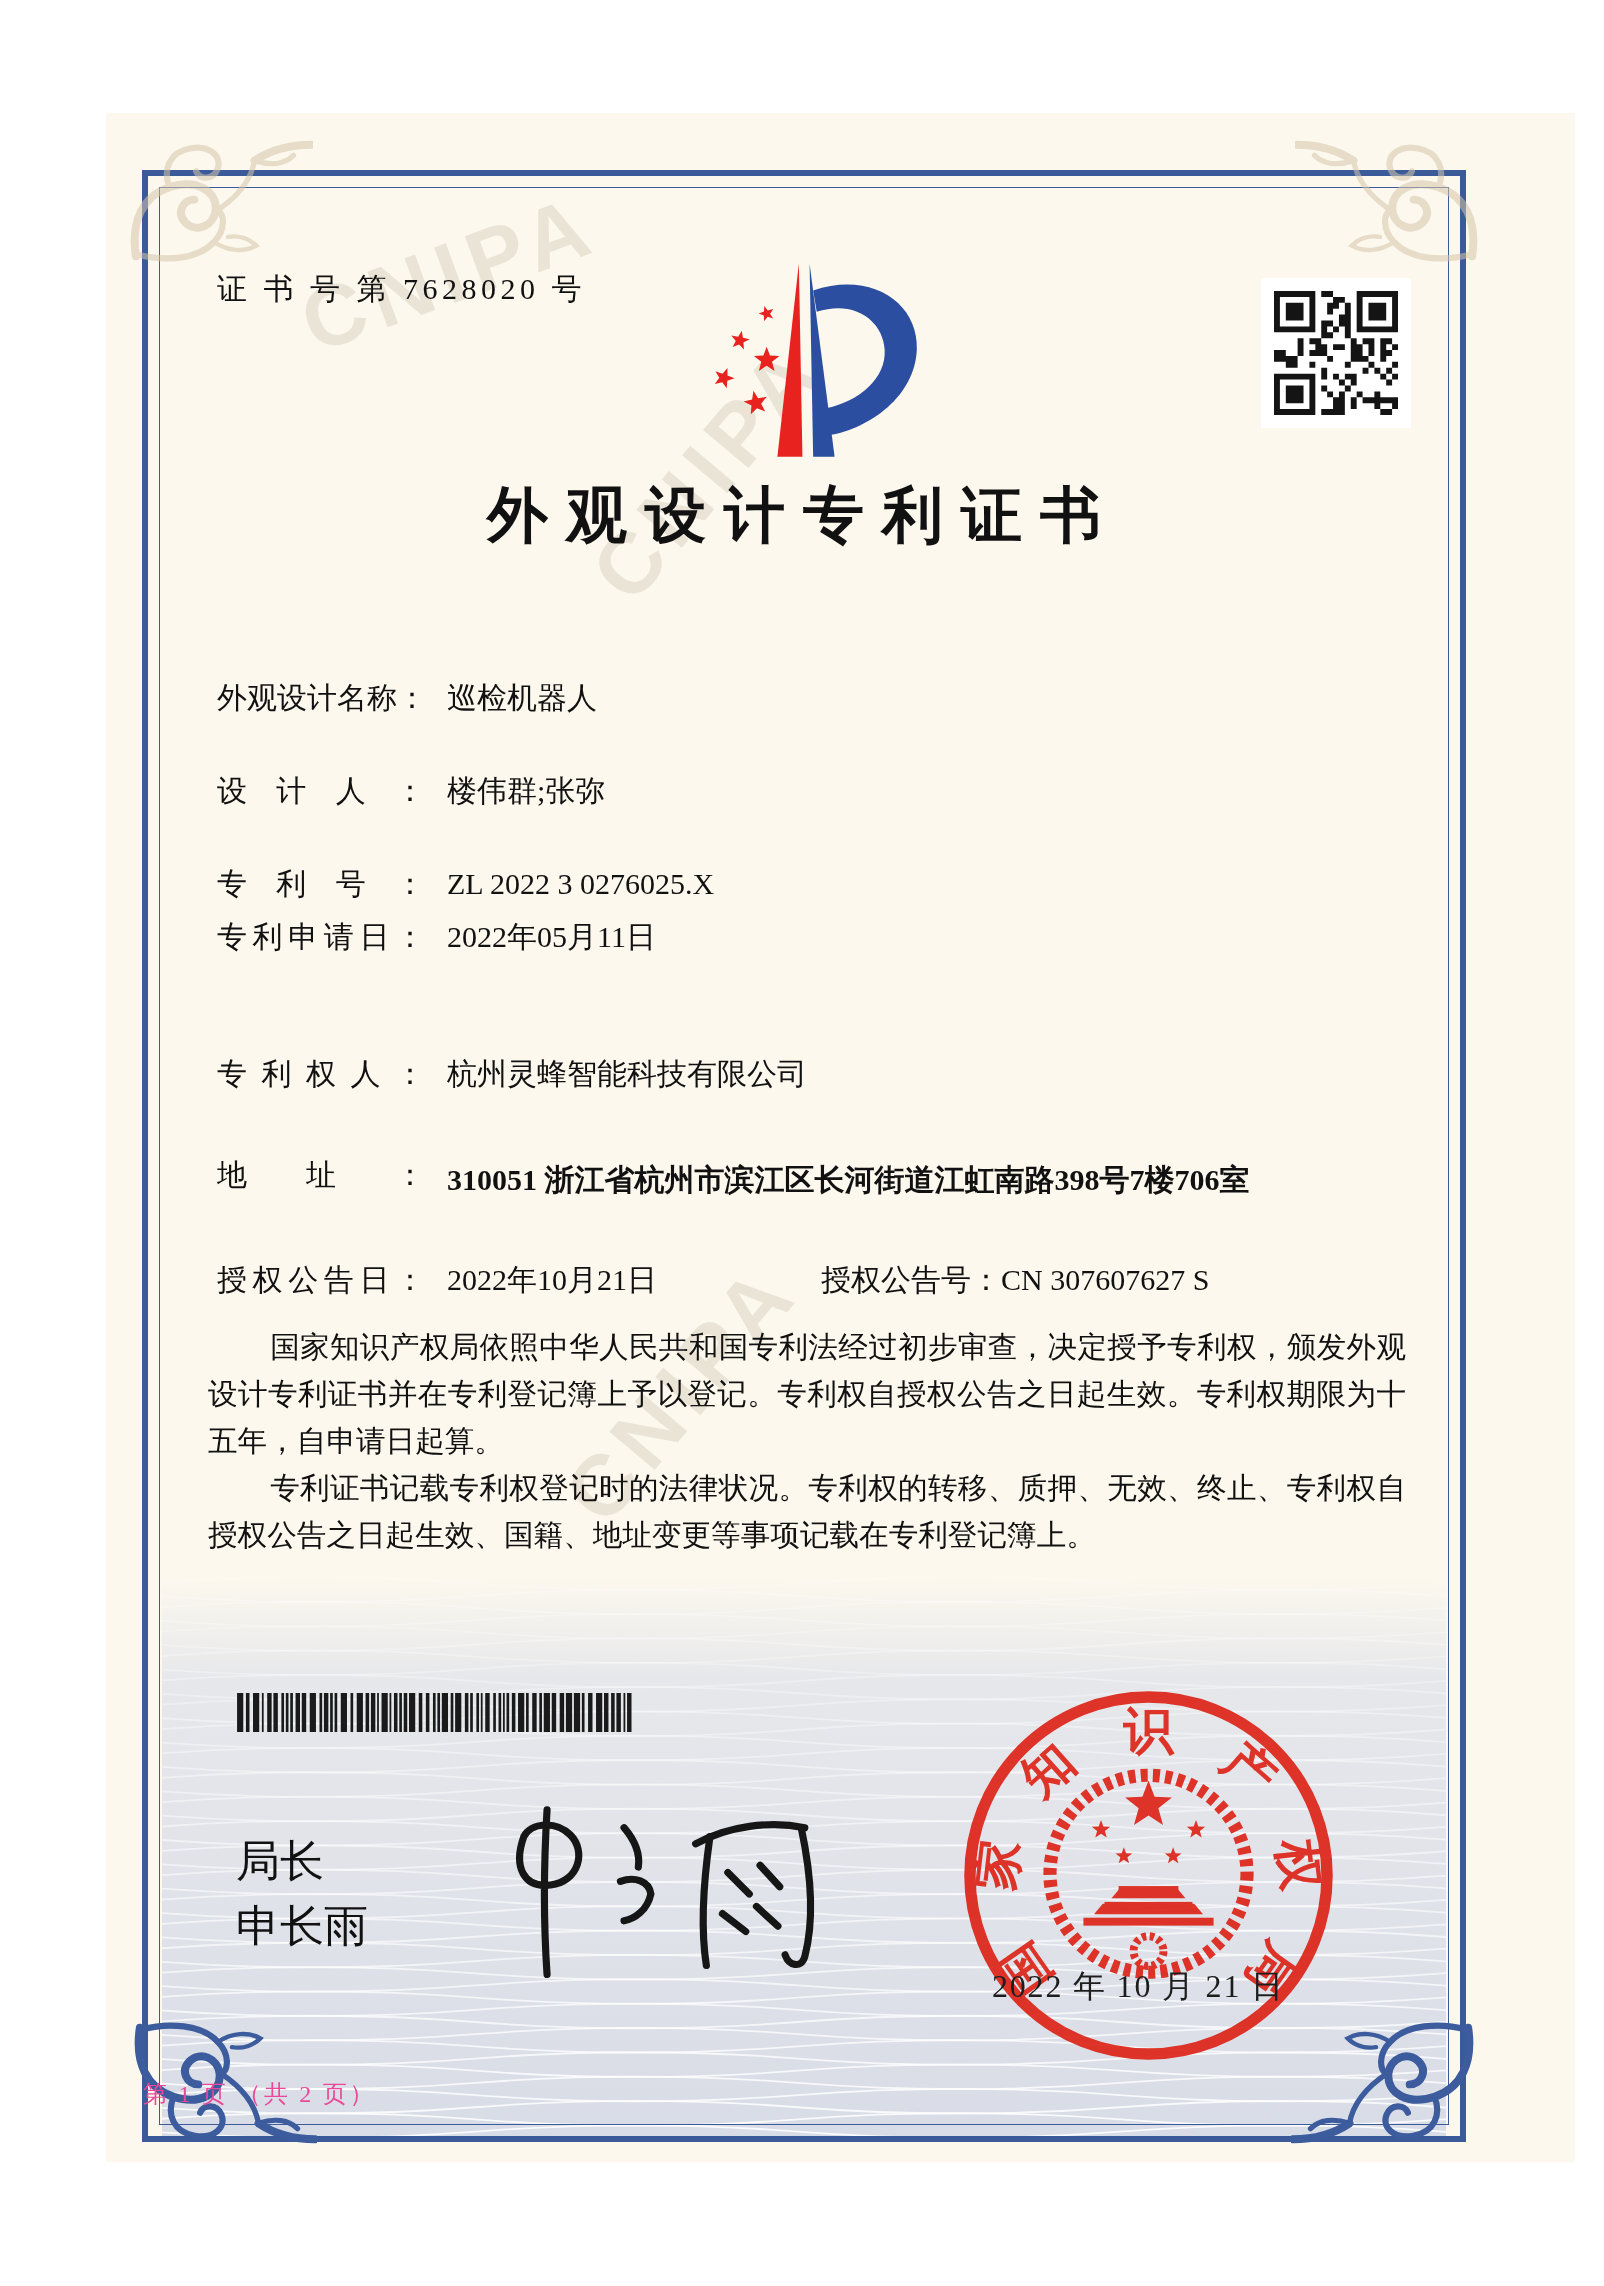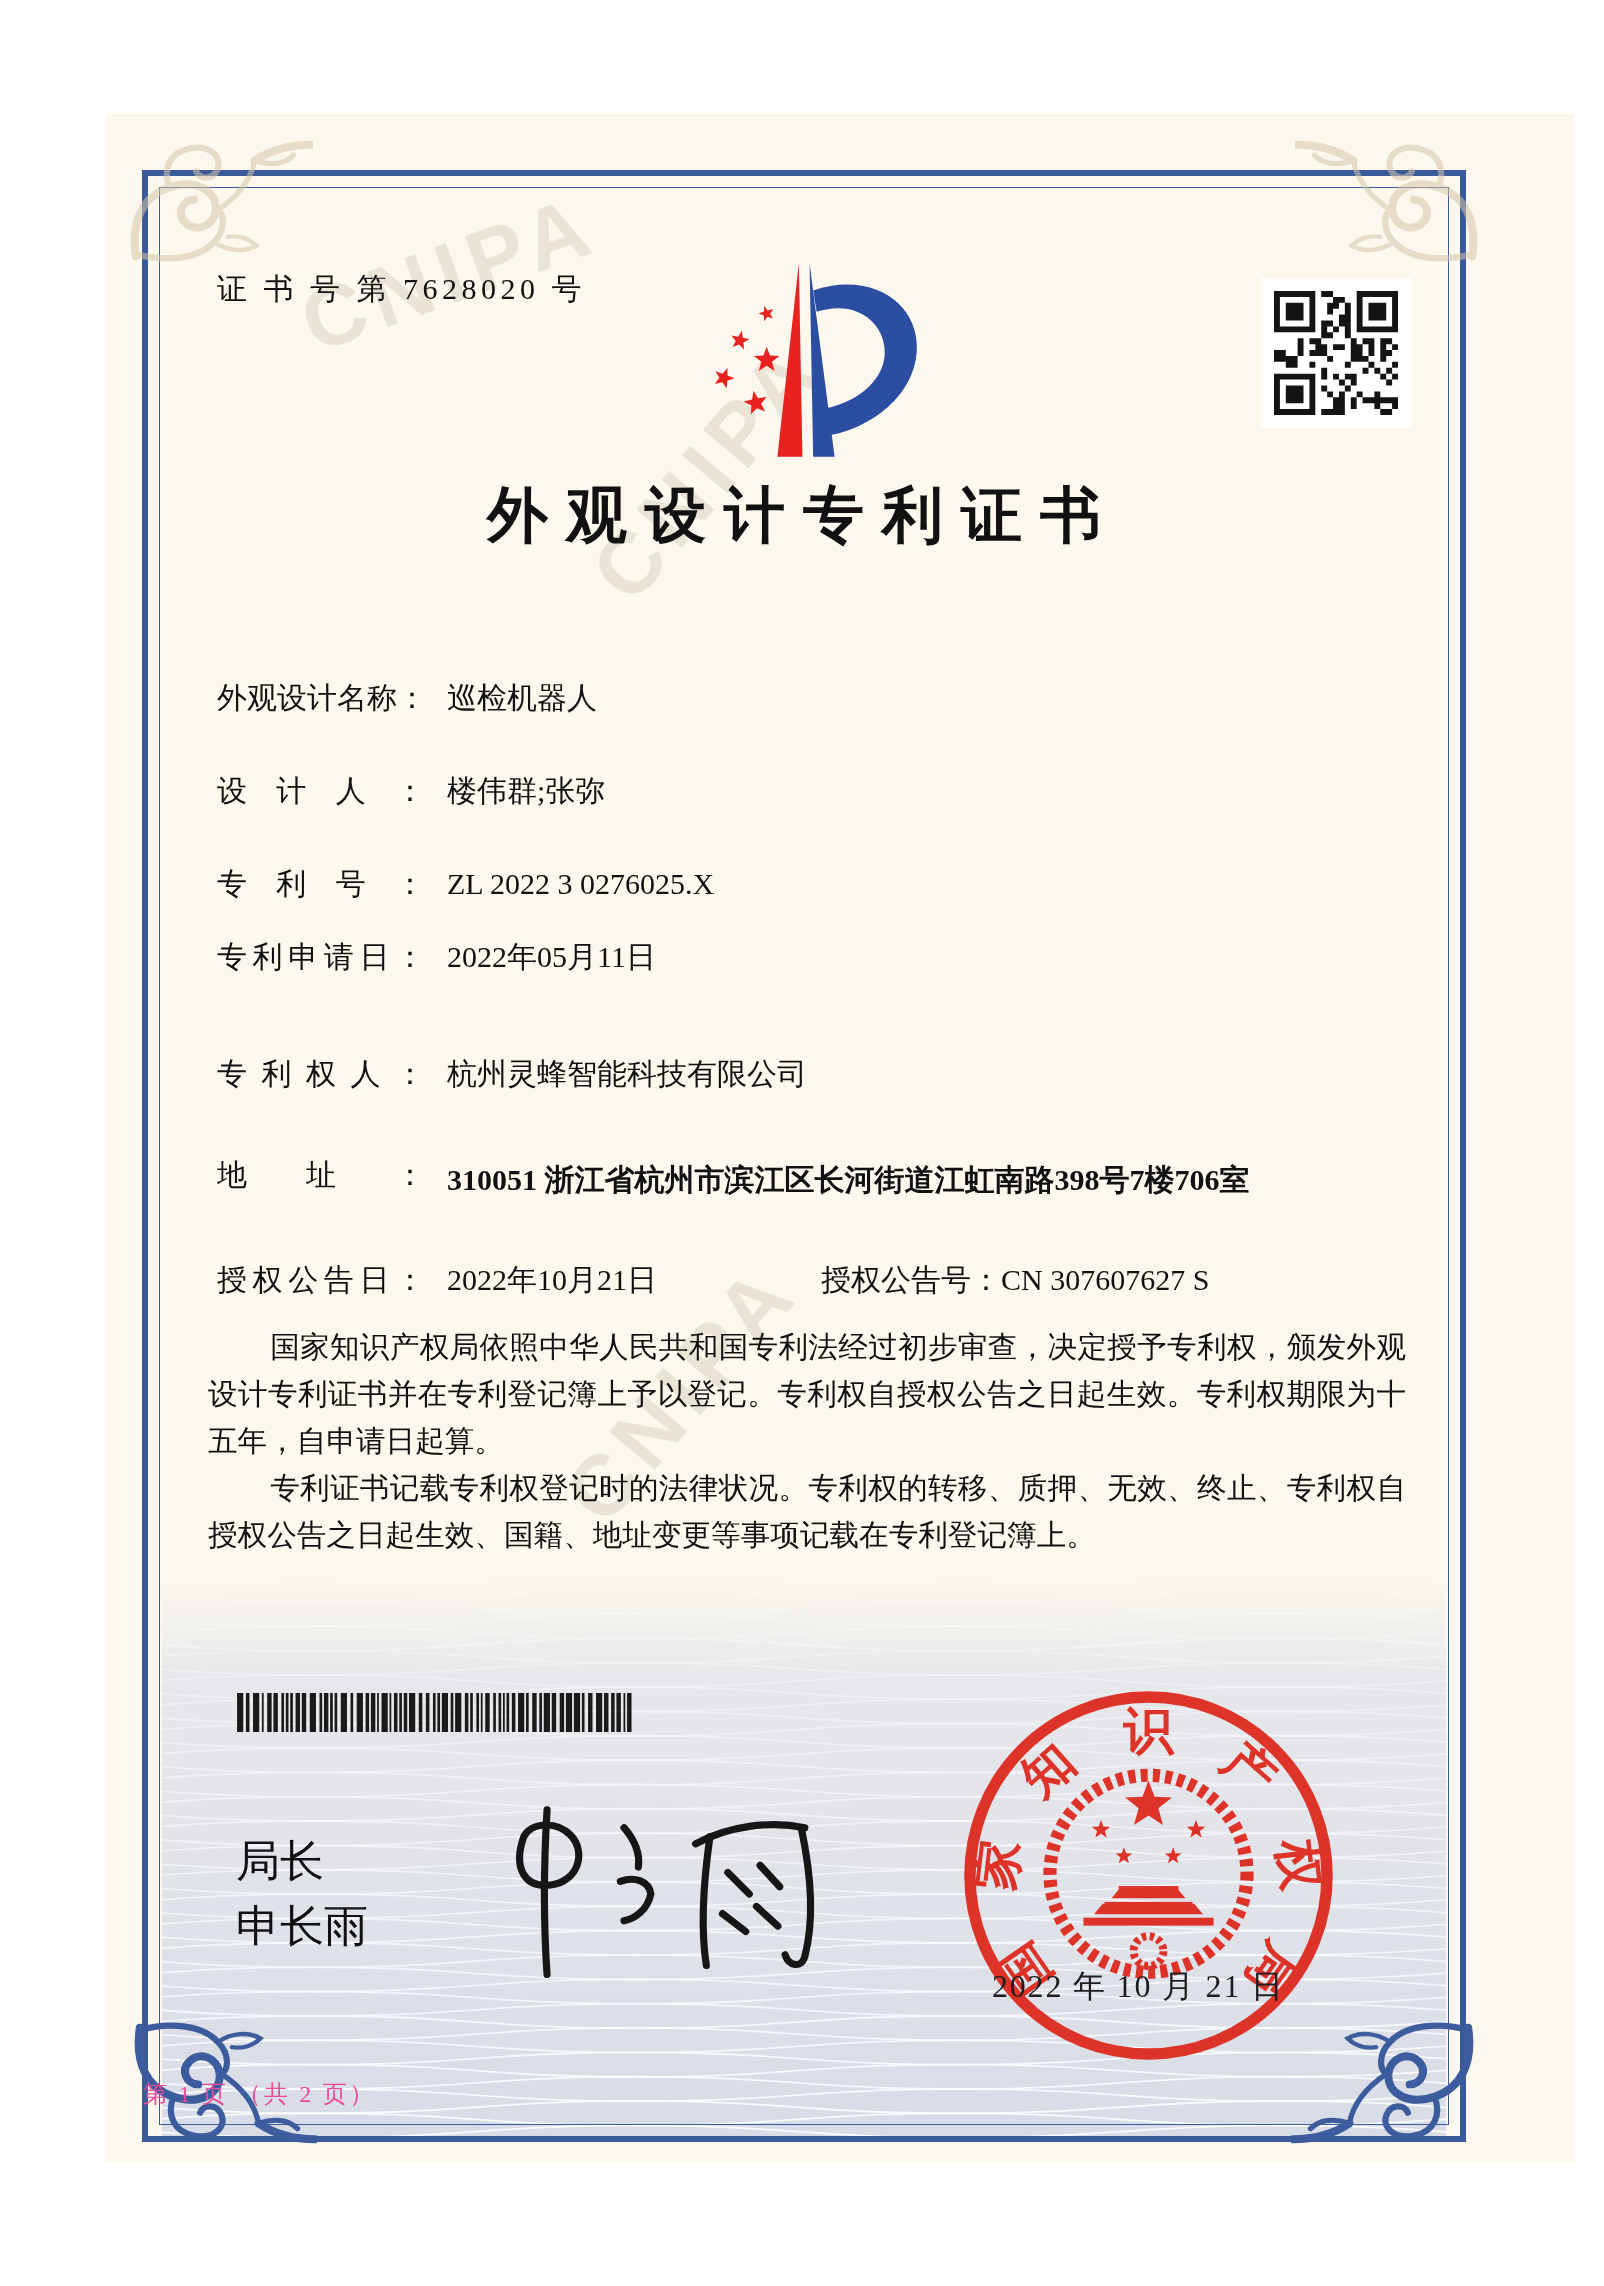--- a/index.html
+++ b/index.html
@@ -31,21 +31,21 @@
   .qr-box{position:absolute;left:1261px;top:278px;width:150px;height:150px;background:#ffffff;}
   .qr-box svg{position:absolute;left:12.5px;top:12.5px;}
   .doc-title{position:absolute;left:143px;top:475px;width:1320px;text-align:center;
              font-size:61px;font-weight:bold;letter-spacing:18px;}
   
   .f-row{position:absolute;left:217px;font-size:30px;line-height:41px;white-space:nowrap;}
   .flabel{display:inline-block;width:208px;text-align:justify;text-align-last:justify;
           -moz-text-align-last:justify;vertical-align:top;}
   .fval{display:inline-block;margin-left:22px;vertical-align:top;}
   .fval.wide{width:949px;white-space:normal;line-height:52px;font-weight:bold;}
-  .r1{top:677px}.r2{top:770px}.r3{top:863px}.r4{top:936px}.r5{top:1053px}.r6{top:1154px}
+  .r1{top:677px}.r2{top:770px}.r3{top:863px}.r4{top:916px}.r5{top:1053px}.r6{top:1154px}
   .r7{top:1259px}
   .pair2{position:absolute;left:604px;top:0;white-space:nowrap;}
   
   .body-text{position:absolute;left:208px;top:1324px;width:1198px;font-size:29.6px;line-height:47px;}
   .body-text p{margin:0;text-indent:2.1em;text-align:justify;}
   
   .barcode{position:absolute;left:235px;top:1693px;width:403px;height:39px;}
   
   .signer-title{position:absolute;left:236px;top:1832px;font-size:44px;}
   .signer-name{position:absolute;left:236px;top:1897px;font-size:44px;}

